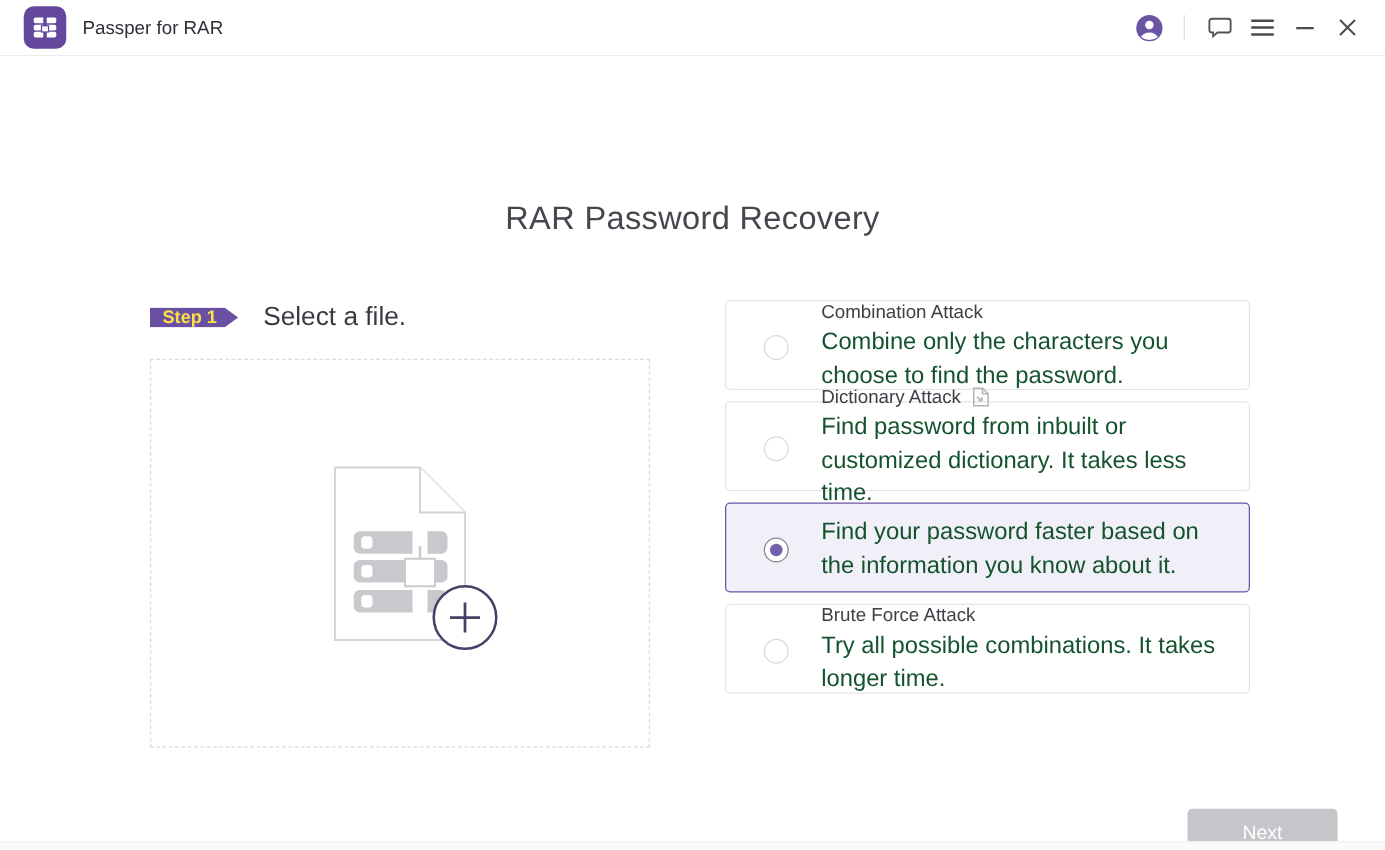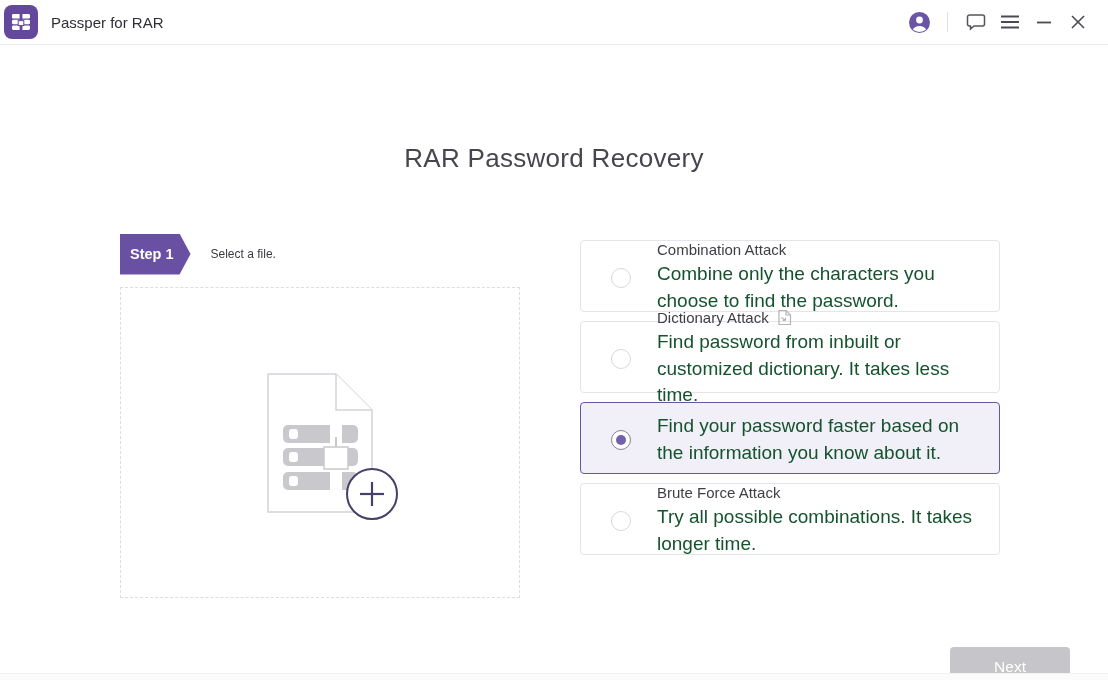--- a/index.html
+++ b/index.html
@@ -1,44 +1,44 @@
 <!DOCTYPE html>
 <html><head>
 <meta charset="utf-8">
 <style>
   * { margin:0; padding:0; box-sizing:border-box; }
   html,body { width:1108px; height:680px; overflow:hidden; background:#fff;
               font-family:"Liberation Sans", sans-serif; }
 
   
   .titlebar { height:45px; display:flex; align-items:center;
-              padding:0 13px 0 4px; border-bottom:1px solid #ececee; background:#fff; }
+              padding:0 13px 0 19px; border-bottom:1px solid #ececee; background:#fff; }
   .logo { width:34px; height:34px; border-radius:8px; background:#63489c;
           display:flex; align-items:center; justify-content:center; flex-shrink:0; }
   .app-title { margin-left:13px; font-size:15px; color:#2e2e36; }
   .tb-right { margin-left:auto; display:flex; align-items:center; }
   .tb-btn { width:34px; height:34px; display:flex; align-items:center;
             justify-content:center; cursor:pointer; background:none; border:none; }
   .tb-divider { width:1px; height:20px; background:#e0e0e3; margin:0 11px; }
 
   
   .main { position:relative; height:635px; background:#fff; }
-  .page-title { position:absolute; top:98px; left:0; width:100%;
+  .page-title { position:absolute; top:114px; left:0; width:100%;
                 text-align:center; font-size:26px; font-weight:400;
                 color:#46464e; letter-spacing:.3px; }
 
   .left-col  { position:absolute; left:120px; top:195px; width:400px; }
   .right-col { position:absolute; left:580px; top:195px; width:420px; }
 
   .step-header { display:flex; align-items:center; height:28px; margin-bottom:19px; }
-  .step-badge { background:#6a50a2; color:#ffffff; height:41px; min-width:62px;
+  .step-badge { background:#6a50a2; color:#fde047; height:16px; min-width:62px;
                 display:flex; align-items:center; justify-content:center;
                 padding:0 17px 0 10px; font-weight:bold; font-size:14.5px;
                 clip-path:polygon(0 0, calc(100% - 11px) 0, 100% 50%, calc(100% - 11px) 100%, 0 100%); }
-  .step-label { margin-left:20px; font-size:12px; color:#3a3a42; }
+  .step-label { margin-left:20px; font-size:21px; color:#3a3a42; }
 
   
   .dropzone { width:400px; height:311px; border:1px dashed #dcdce1;
               display:flex; align-items:center; justify-content:center; cursor:pointer; }
   .file-wrap { position:relative; width:106px; height:140px; }
   .plus-btn { position:absolute; left:79px; top:95px; width:52px; height:52px;
               border-radius:50%; background:#fff; border:2.5px solid #454168;
               display:flex; align-items:center; justify-content:center; cursor:pointer; }
 
   

